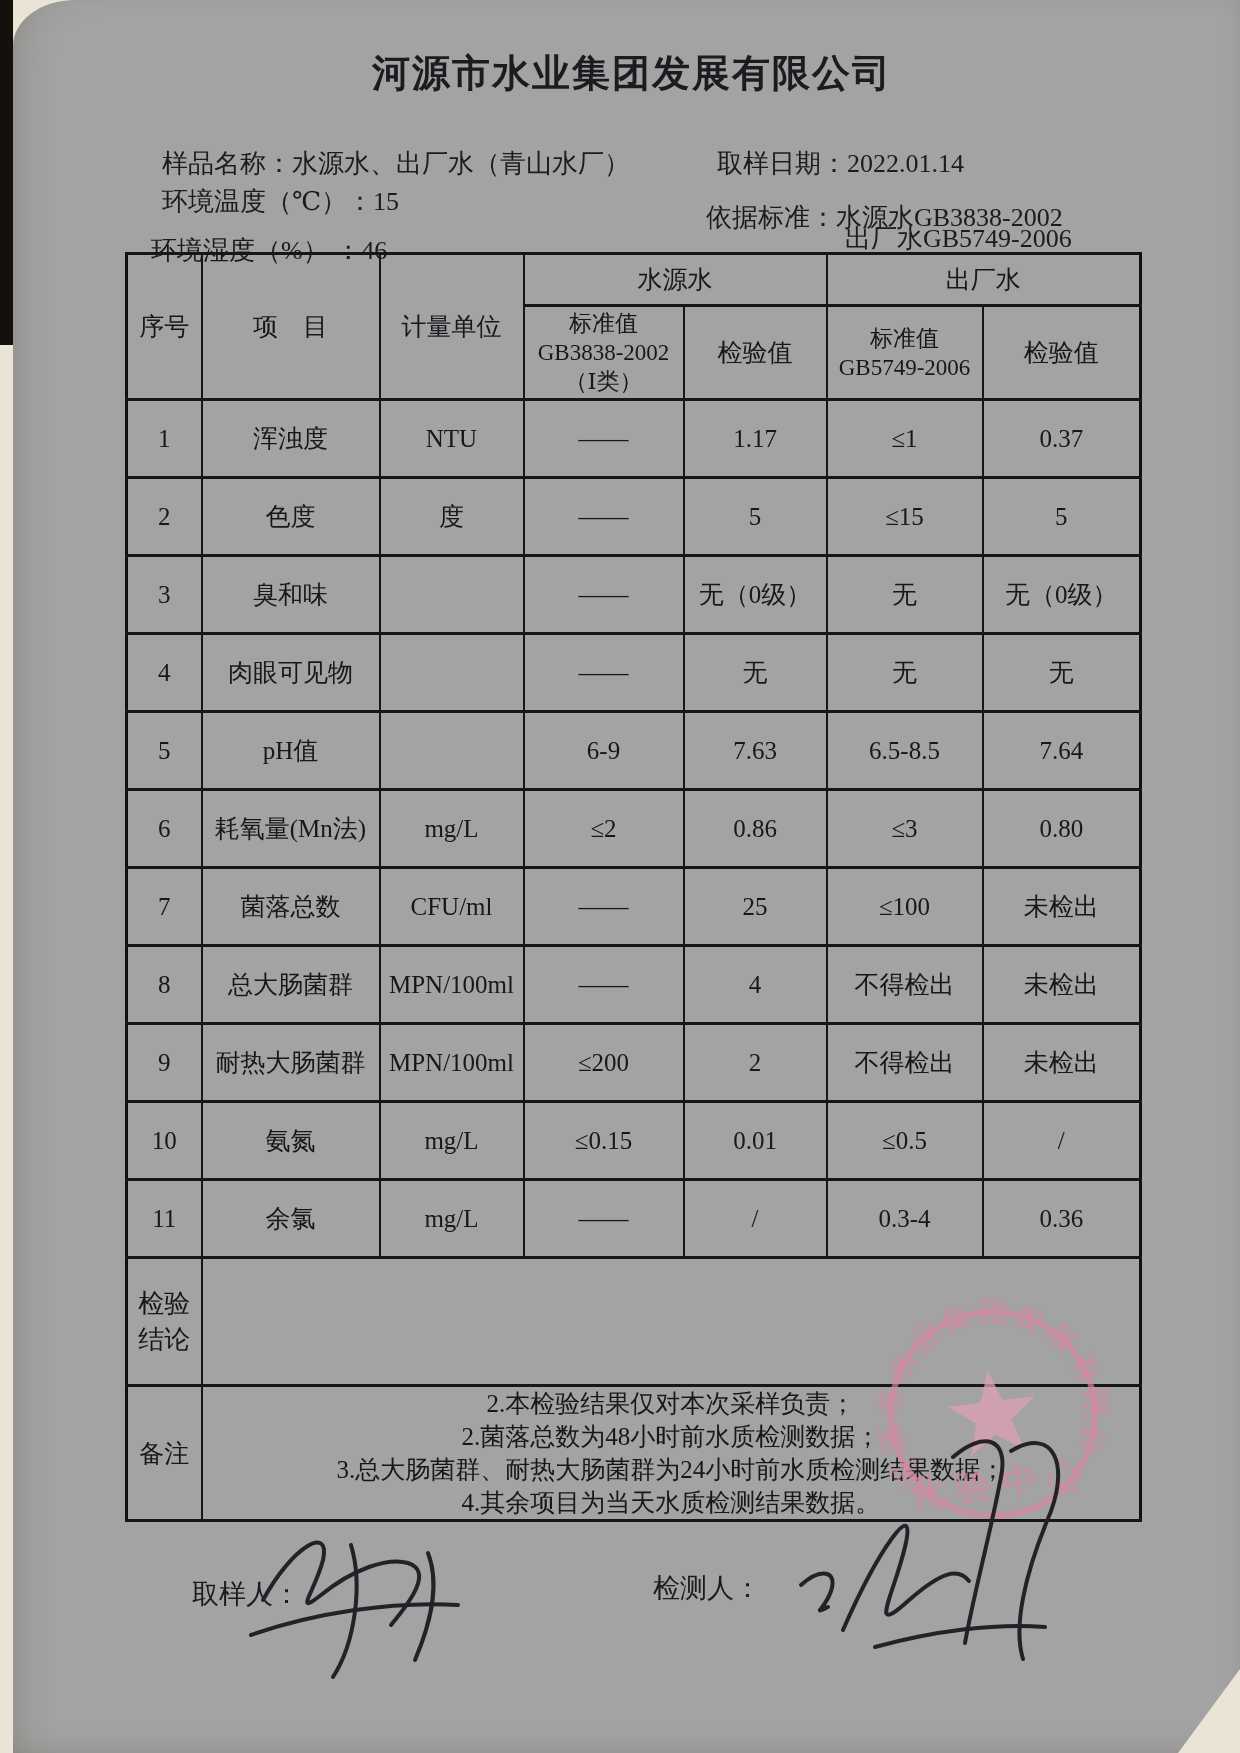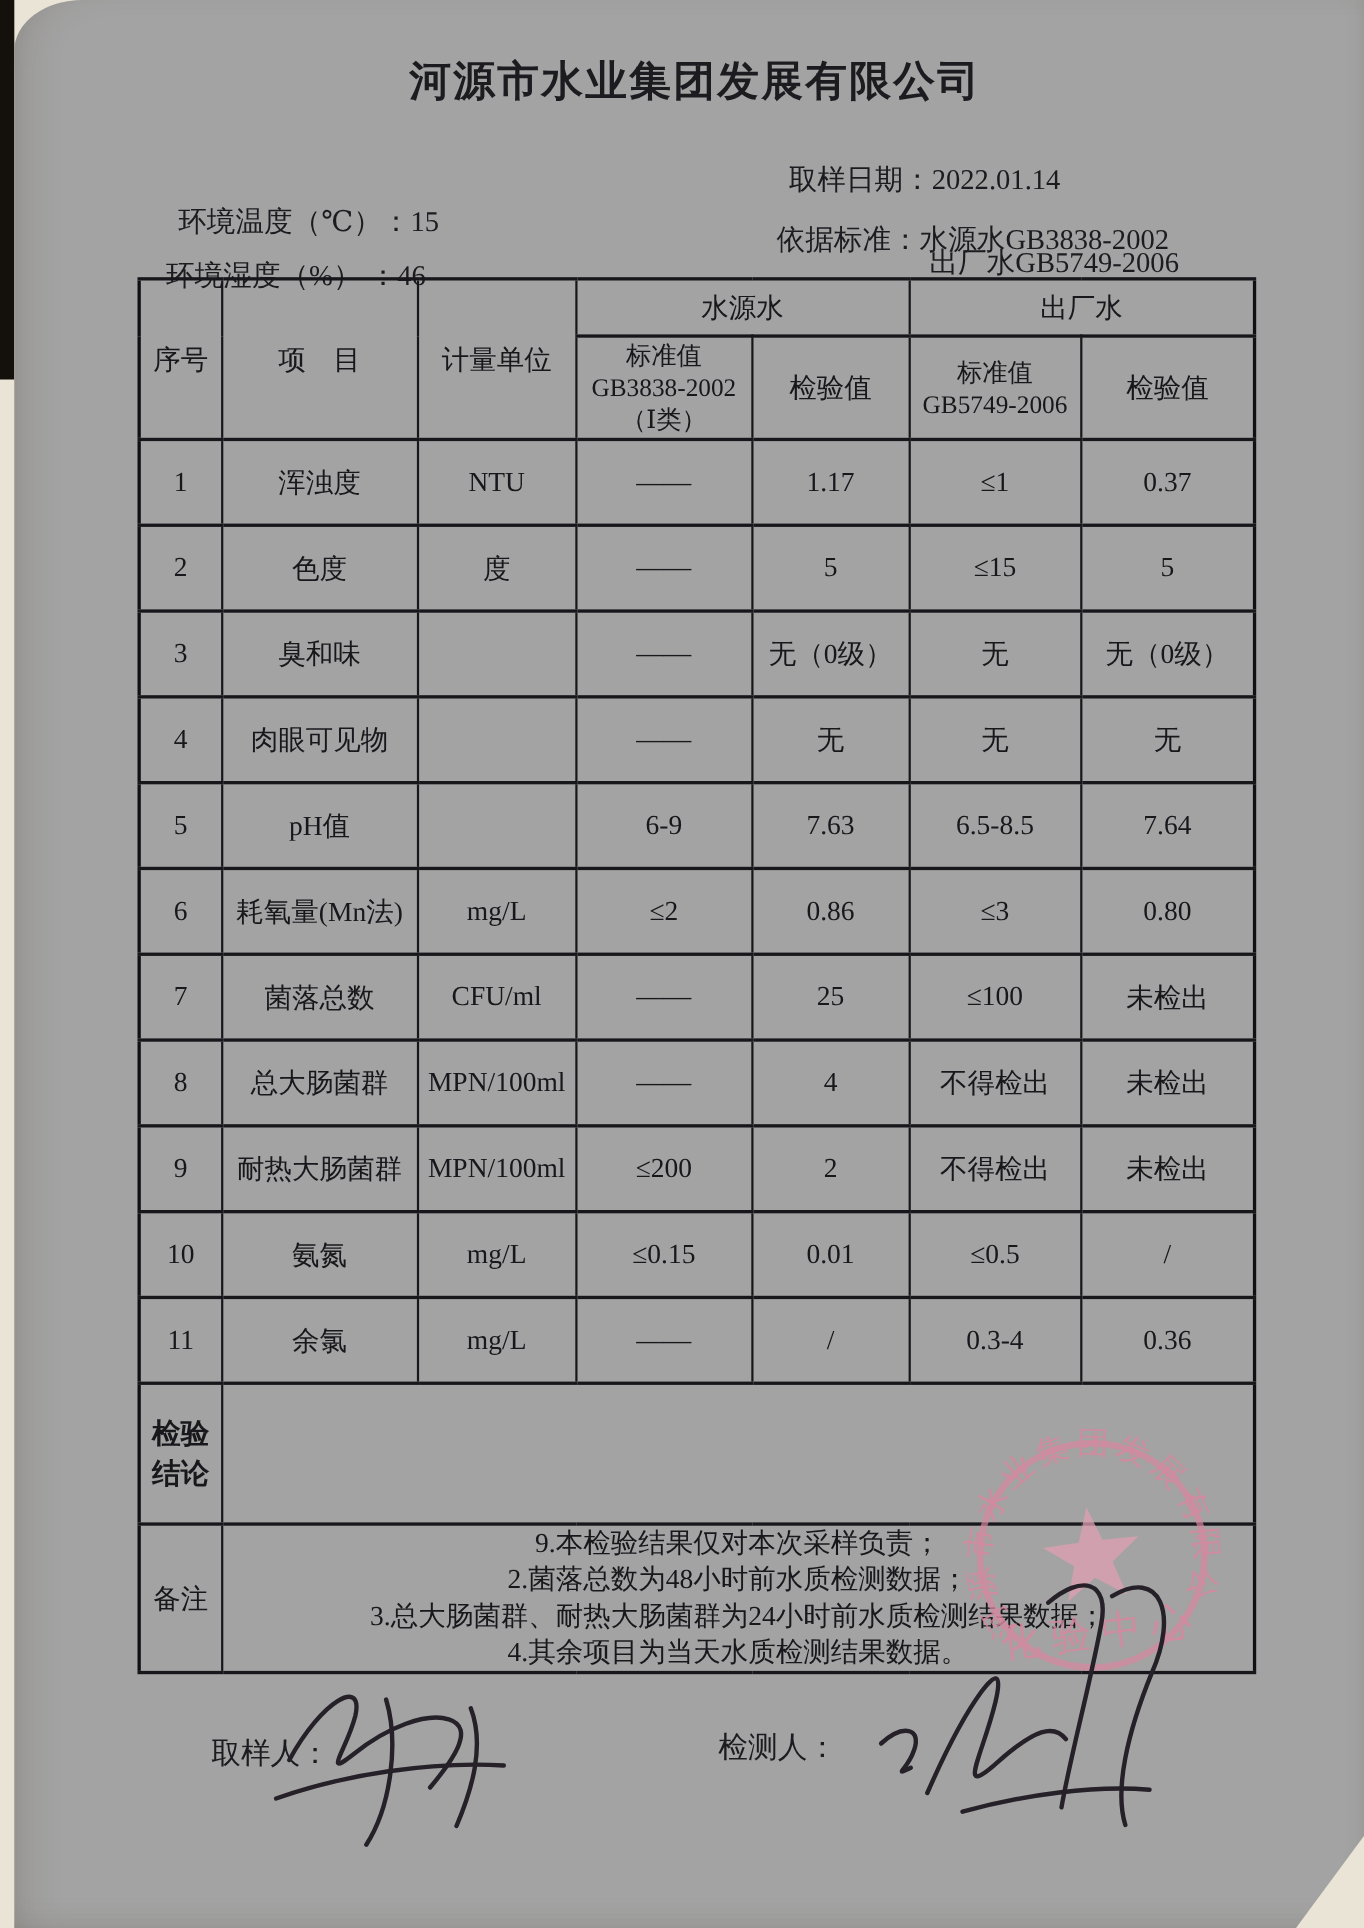--- a/index.html
+++ b/index.html
@@ -28,41 +28,44 @@
   
   table.grid{
     position:absolute;left:112px;top:252px;width:1014px;
     border-collapse:collapse;table-layout:fixed;
     font-size:25px;color:#17171c;
   }
   table.grid td{border:2px solid #16161b;border-top-width:3px;border-bottom-width:3px;
     text-align:center;vertical-align:middle;padding:0;overflow:hidden;}
   table.grid{border:3px solid #101014;}
   tr.rA{height:52px;} tr.rB{height:94px;} tr.rd{height:78px;}
-  tr.rc{height:128px;font-weight:bold;} tr.rm{height:134px;}
+  tr.rc{height:128px;} tr.rm{height:134px;}
   td.item-cell{text-align:left;padding-left:10px;}
   .std-small{font-size:23px;line-height:29px;}
   .remarks-cell{text-align:left;vertical-align:middle;padding:4px 6px 4px 8px;}
   .remarks-cell div{font-size:25px;line-height:33px;white-space:nowrap;}
   .concl-label div, .two-line div{font-size:26px;line-height:36px;}
   
   .stamp{position:absolute;left:850px;top:1284px;transform:rotate(-7deg);opacity:.88;}
   
   .sig{position:absolute;}
   .sig-label{position:absolute;font-size:27px;white-space:nowrap;}
 </style>
 </head>
 <body>
 
 <div class="edge-black"></div>
 
 <div class="paper">
 
   <div class="doc-title">河源市水业集团发展有限公司</div>
 
+  <div class="meta" style="left:149px;top:146px;">
+    <span>样品名称：</span><span>水源水、出厂水（青山水厂）</span>
+  </div>
   <div class="meta" style="left:704px;top:146px;">
     <span>取样日期：</span><span>2022.01.14</span>
   </div>
   <div class="meta" style="left:149px;top:184px;">
     <span>环境温度（℃）：</span><span>15</span>
   </div>
   <div class="meta" style="left:693px;top:200px;">
     <span>依据标准：</span><span>水源水GB3838-2002</span>
   </div>
   <div class="meta" style="left:138px;top:221px;margin-top:12px;">
@@ -205,21 +208,21 @@
         <tr class="rc" id="concl-row">
         <td class="concl-label two-line">
           <div>检验</div>
           <div>结论</div>
         </td>
         <td colspan="6"></td>
       </tr>
       <tr class="rm">
         <td>备注</td>
         <td colspan="6" class="remarks-cell">
-          <div>9.本检验结果仅对本次采样负责；</div>
+          <div>2.本检验结果仅对本次采样负责；</div>
           <div>2.菌落总数为48小时前水质检测数据；</div>
           <div>3.总大肠菌群、耐热大肠菌群为24小时前水质检测结果数据；</div>
           <div>4.其余项目为当天水质检测结果数据。</div>
         </td>
       </tr>
     </tbody>
   </table>
 
   <svg class="stamp" width="260" height="260" viewBox="-130 -130 260 260">
     <defs>

